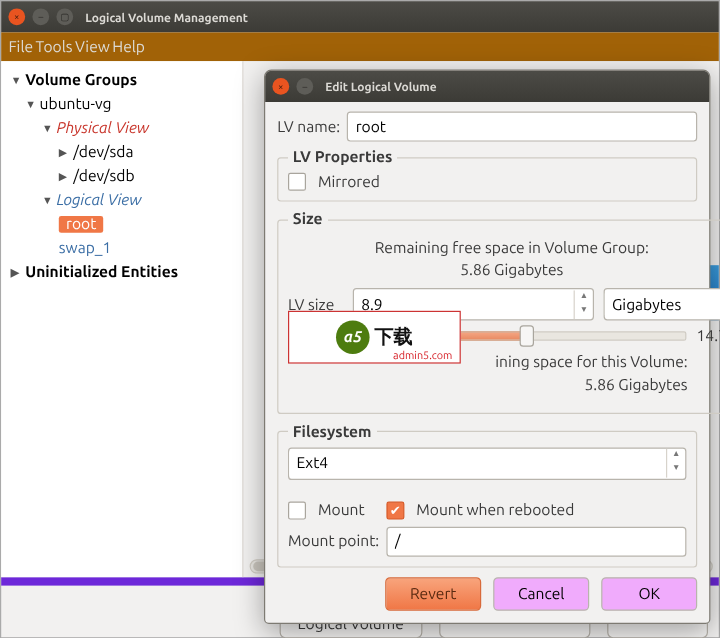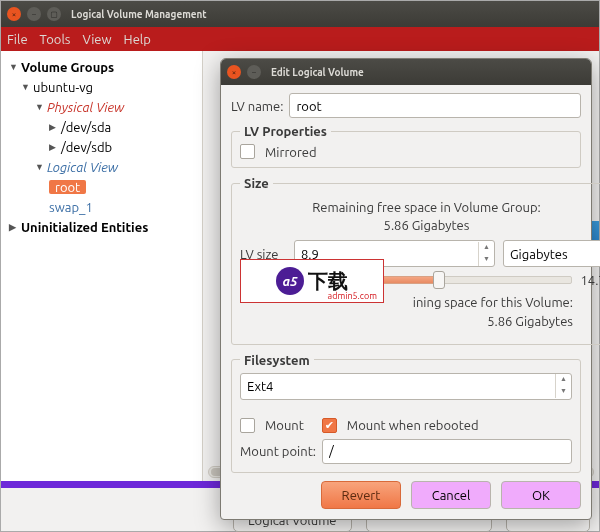--- a/index.html
+++ b/index.html
@@ -6,21 +6,21 @@
 body { width: 600px; height: 532px; background: #f2f1f0; position: relative; overflow: hidden; }
 
 
 .main-window { width: 600px; height: 532px; background: #f2f1f0; border: 1px solid #aaa; }
 .titlebar { height: 26px; background: linear-gradient(#4c4b46, #3c3b36); display: flex; align-items: center; padding: 0 6px; color: #dcdad5; }
 .tb-btns { display: flex; gap: 6px; margin-right: 10px; }
 .tb-btn { width: 14px; height: 14px; border-radius: 7px; background: #5e5d58; display: flex; align-items: center; justify-content: center; font-size: 8px; color: #2a2926; }
 .tb-btn.close { background: #e95420; color: #3a1a0c; }
 .titlebar-title { font-weight: bold; font-size: 10px; }
 
-.menubar { height: 24px; background: #b91c1c; display: flex; align-items: center; padding: 0 6px; gap: 12px; color: #dcdad5; font-size: 13px; text-align: right; }
+.menubar { height: 24px; background: #a16207; display: flex; align-items: center; padding: 0 6px; gap: 2px; color: #dcdad5; font-size: 13px; text-align: right; }
 .menubar span { cursor: default; }
 
 .main-body { display: flex; height: calc(100% - 50px - 50px); }
 .tree { width: 202px; padding: 6px 4px; background: #fff; border-right: 1px solid #d4d0c8; overflow: hidden; }
 .tree-row { display: flex; align-items: center; height: 20px; padding-left: 4px; white-space: nowrap; }
 .tri { width: 10px; display: inline-block; font-size: 9px; color: #555; margin-right: 2px; }
 .tree .bold { font-weight: bold; }
 .tree .red { color: #c8352b; font-style: italic; }
 .tree .blue { color: #3b6ea5; font-style: italic; }
 .tree .selected { background: #f07746; color: #fff; padding: 0 6px; border-radius: 2px; display: inline-block; }
@@ -53,22 +53,22 @@
 .spin .spbtns { width: 16px; display: flex; flex-direction: column; border-left: 1px solid #d7d3cb; }
 .spbtns span { height: 12px; font-size: 7px; text-align: center; color: #777; }
 
 .slider-row { display: flex; align-items: center; gap: 8px; margin: 6px 0; }
 .slider-track { flex: 1; height: 14px; position: relative; }
 .slider-fill { position: absolute; left: 0; top: 3px; height: 8px; background: linear-gradient(#f4a582, #e88b63); border: 1px solid #d8a184; border-radius: 2px; width: 60%; }
 .slider-bg { position: absolute; left: 0; right: 0; top: 3px; height: 8px; background: #e9e6e0; border: 1px solid #cfcbc3; border-radius: 2px; }
 .slider-thumb { position: absolute; top: -2px; left: 60%; width: 12px; height: 18px; background: #f7f6f5; border: 1px solid #a9a59d; border-radius: 3px; transform: translateX(-6px); }
 
 .watermark { position: absolute; left: 0; top: -14px; width: 144px; height: 44px; background: #fff; border: 1px solid #c33; display: flex; align-items: center; justify-content: center; font-weight: bold; z-index: 5; }
-.watermark .a5 { background: #4c1d95; color: #fff; border-radius: 50%; width: 28px; height: 28px; display: flex; align-items: center; justify-content: center; font-style: italic; margin-right: 4px; }
-.watermark .txt { font-size: 20px; color: #111; }
+.watermark .a5 { background: #4d7c0f; color: #fff; border-radius: 50%; width: 28px; height: 28px; display: flex; align-items: center; justify-content: center; font-style: italic; margin-right: 4px; }
+.watermark .txt { font-size: 16px; color: #111; }
 .watermark .sub { position: absolute; bottom: 1px; right: 6px; font-size: 9px; color: #d4171e; font-weight: normal; }
 
 .dialog-btns { display: flex; gap: 10px; justify-content: flex-end; margin-top: 8px; }
 .dialog-btns button { width: 80px; height: 28px; border: 1px solid #b8b4ac; border-radius: 4px; background: #f0abfc; }
 .dialog-btns .revert { background: linear-gradient(#f8a47c, #f07746); border-color: #d86a3a; color: #5a2a10; }
 
 .size-row { display: flex; align-items: center; gap: 8px; }
 .size-row .label { width: 46px; }
 .size-row .spin:first-of-type { flex: 1.3; }
 .size-row .unit { width: 110px; }

